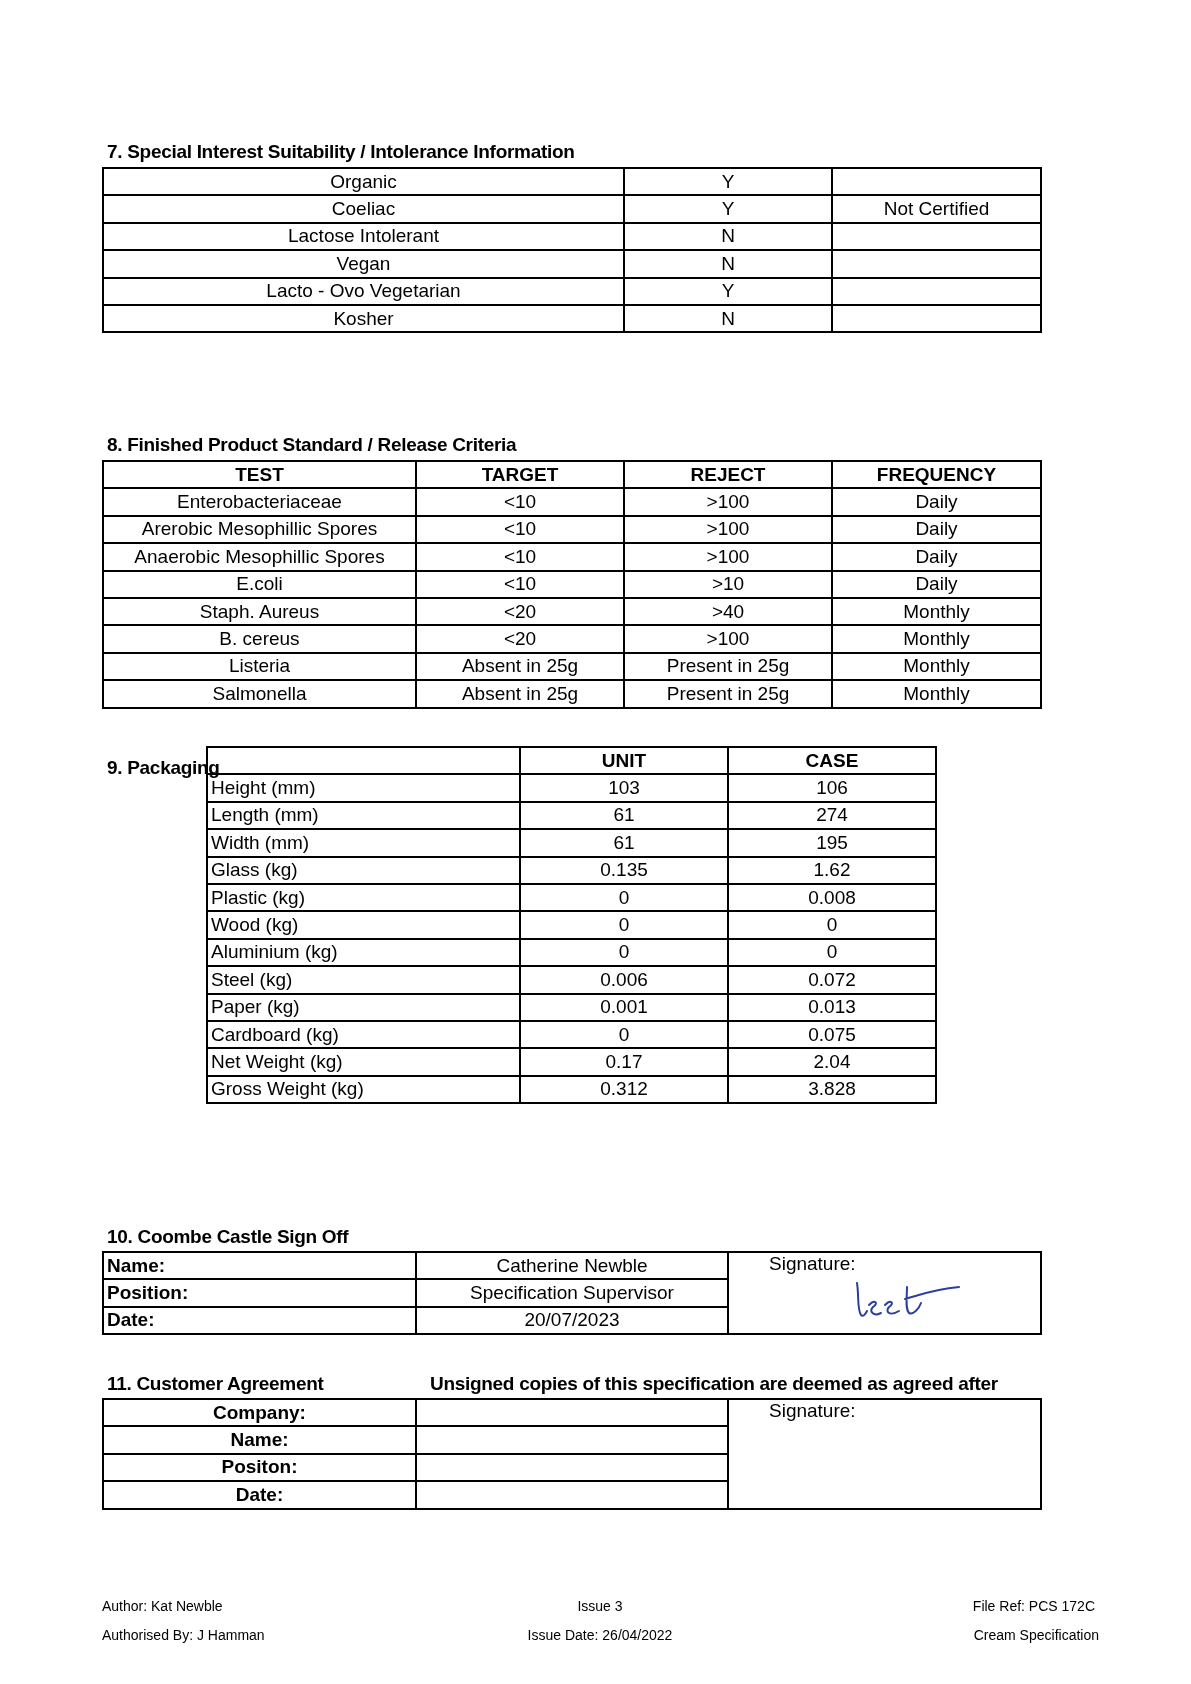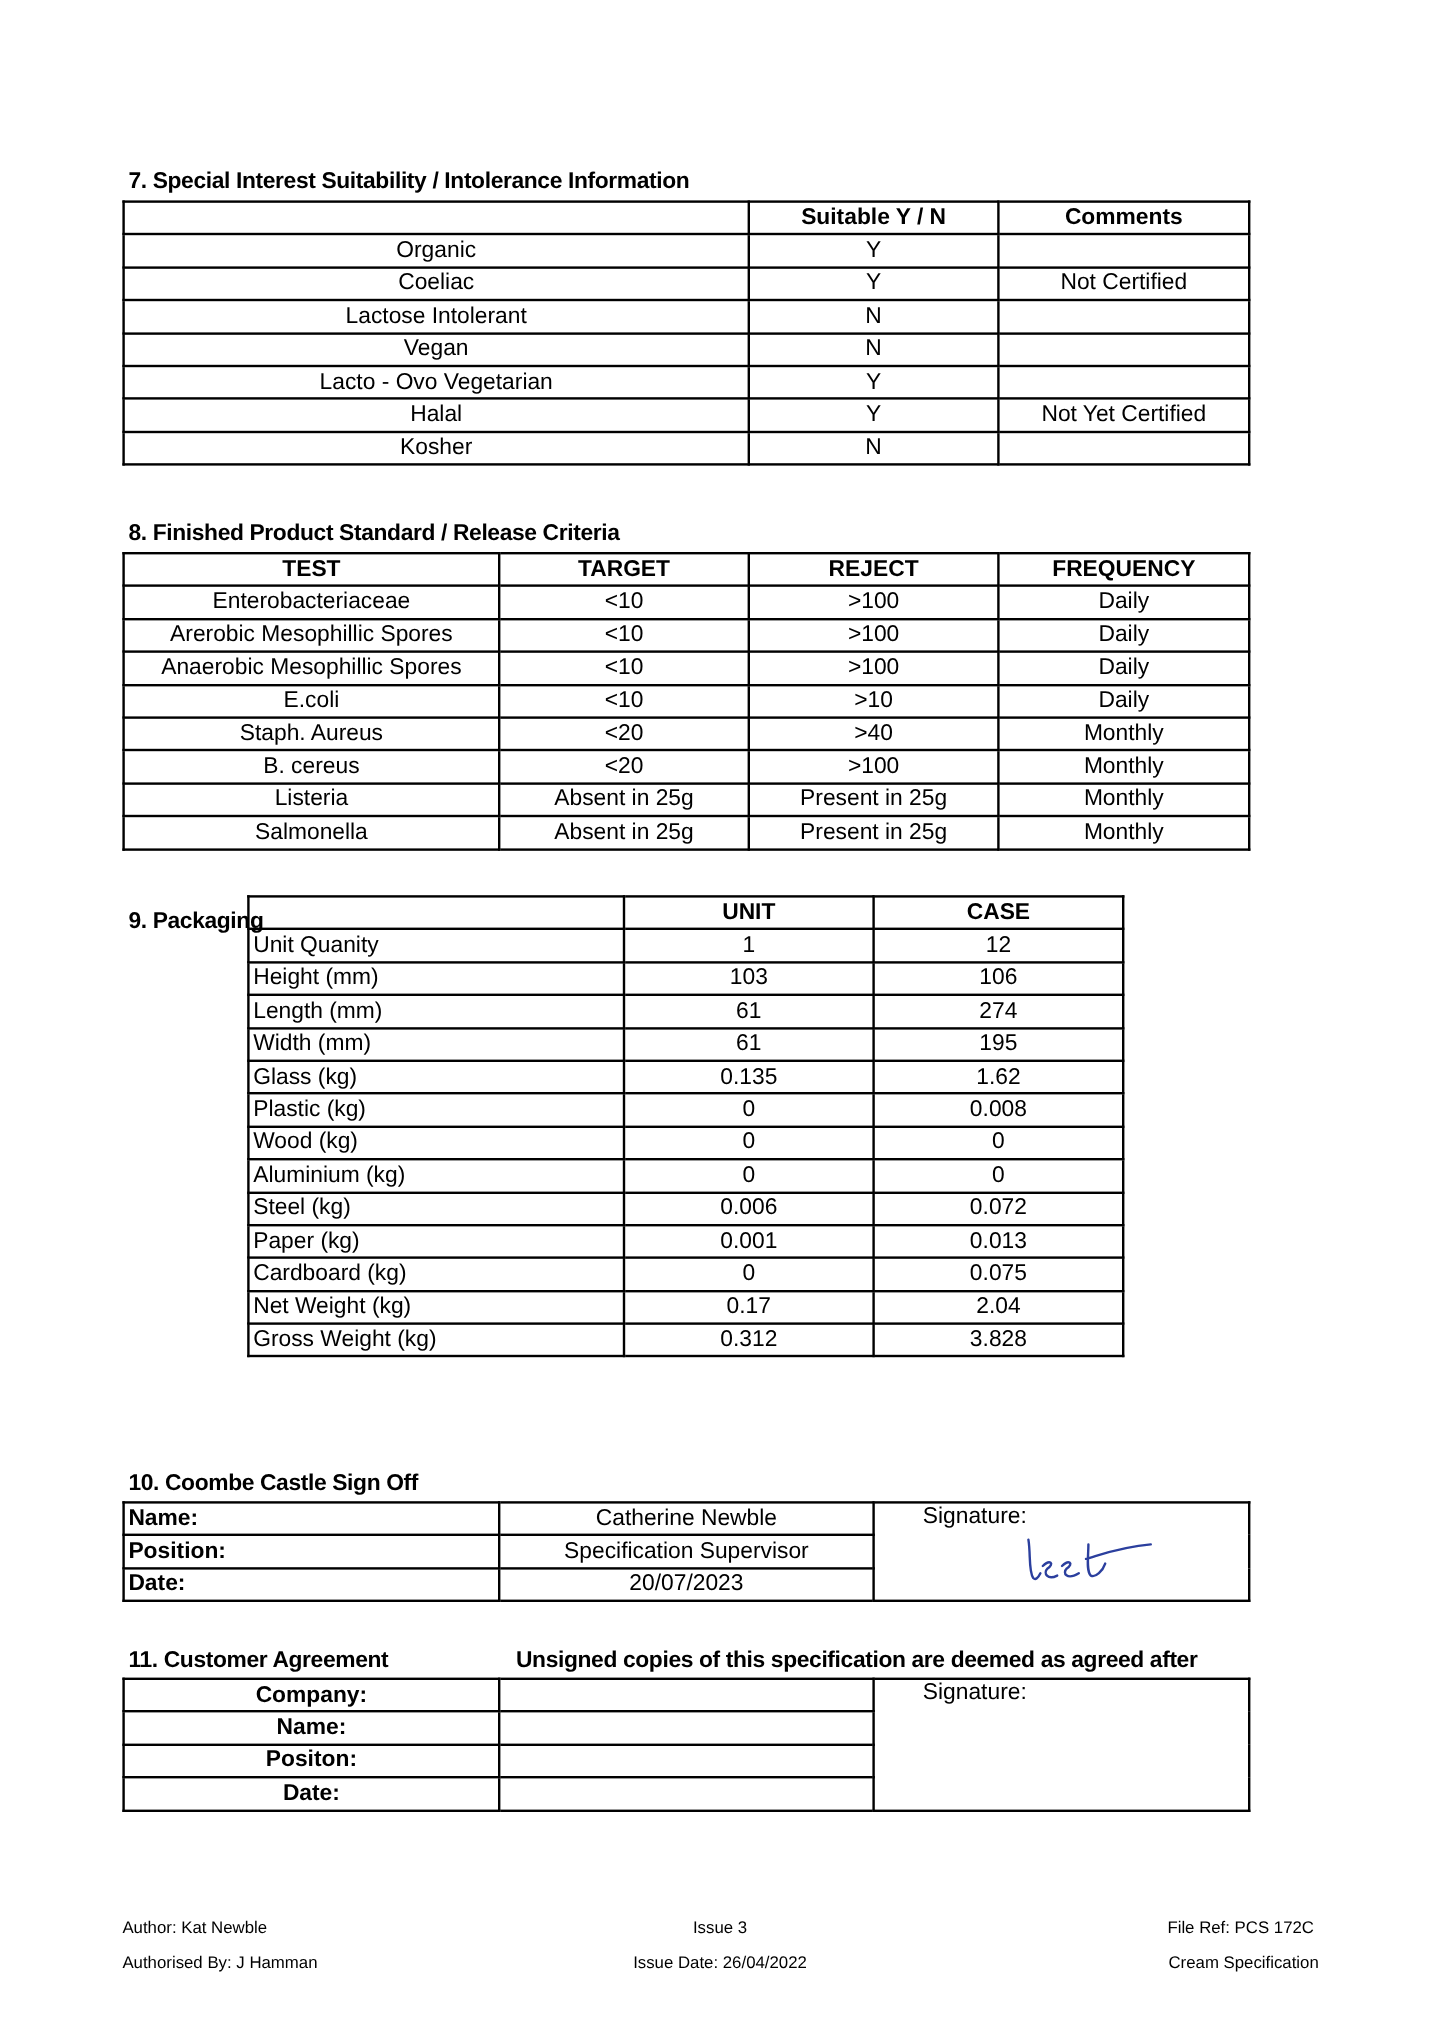--- a/index.html
+++ b/index.html
@@ -19,25 +19,20 @@
 <body>
 
 <div class="sec-title" style="left:107px; top:141px;">7. Special Interest Suitability / Intolerance Information</div>
 <table style="left:102px; top:167px; width:938px;">
   <colgroup>
       <col style="width:521px">
       <col style="width:208px">
       <col style="width:209px">
     </colgroup>
   <tbody>
-      <tr>
-    <th></th>
-    <th>Suitable Y / N</th>
-    <th>Comments</th>
-  </tr>
   <tr>
     <td>Organic</td>
     <td>Y</td>
     <td></td>
   </tr>
   <tr>
     <td>Coeliac</td>
     <td>Y</td>
     <td>Not Certified</td>
   </tr>
@@ -48,25 +43,20 @@
   </tr>
   <tr>
     <td>Vegan</td>
     <td>N</td>
     <td></td>
   </tr>
   <tr>
     <td>Lacto - Ovo Vegetarian</td>
     <td>Y</td>
     <td></td>
-  </tr>
-  <tr>
-    <td>Halal</td>
-    <td>Y</td>
-    <td>Not Yet Certified</td>
   </tr>
   <tr>
     <td>Kosher</td>
     <td>N</td>
     <td></td>
   </tr>
 </tbody>
   </table>
 
 <div class="sec-title" style="left:107px; top:434px;">8. Finished Product Standard / Release Criteria</div>
@@ -141,25 +131,20 @@
       <col style="width:313px">
       <col style="width:208px">
       <col style="width:208px">
     </colgroup>
   <tbody>
       <tr>
     <th></th>
     <th>UNIT</th>
     <th>CASE</th>
   </tr>
-  <tr>
-        <td class="left">Unit Quanity</td>
-        <td>1</td>
-        <td>12</td>
-      </tr>
   <tr>
         <td class="left">Height (mm)</td>
         <td>103</td>
         <td>106</td>
       </tr>
   <tr>
         <td class="left">Length (mm)</td>
         <td>61</td>
         <td>274</td>
       </tr>

